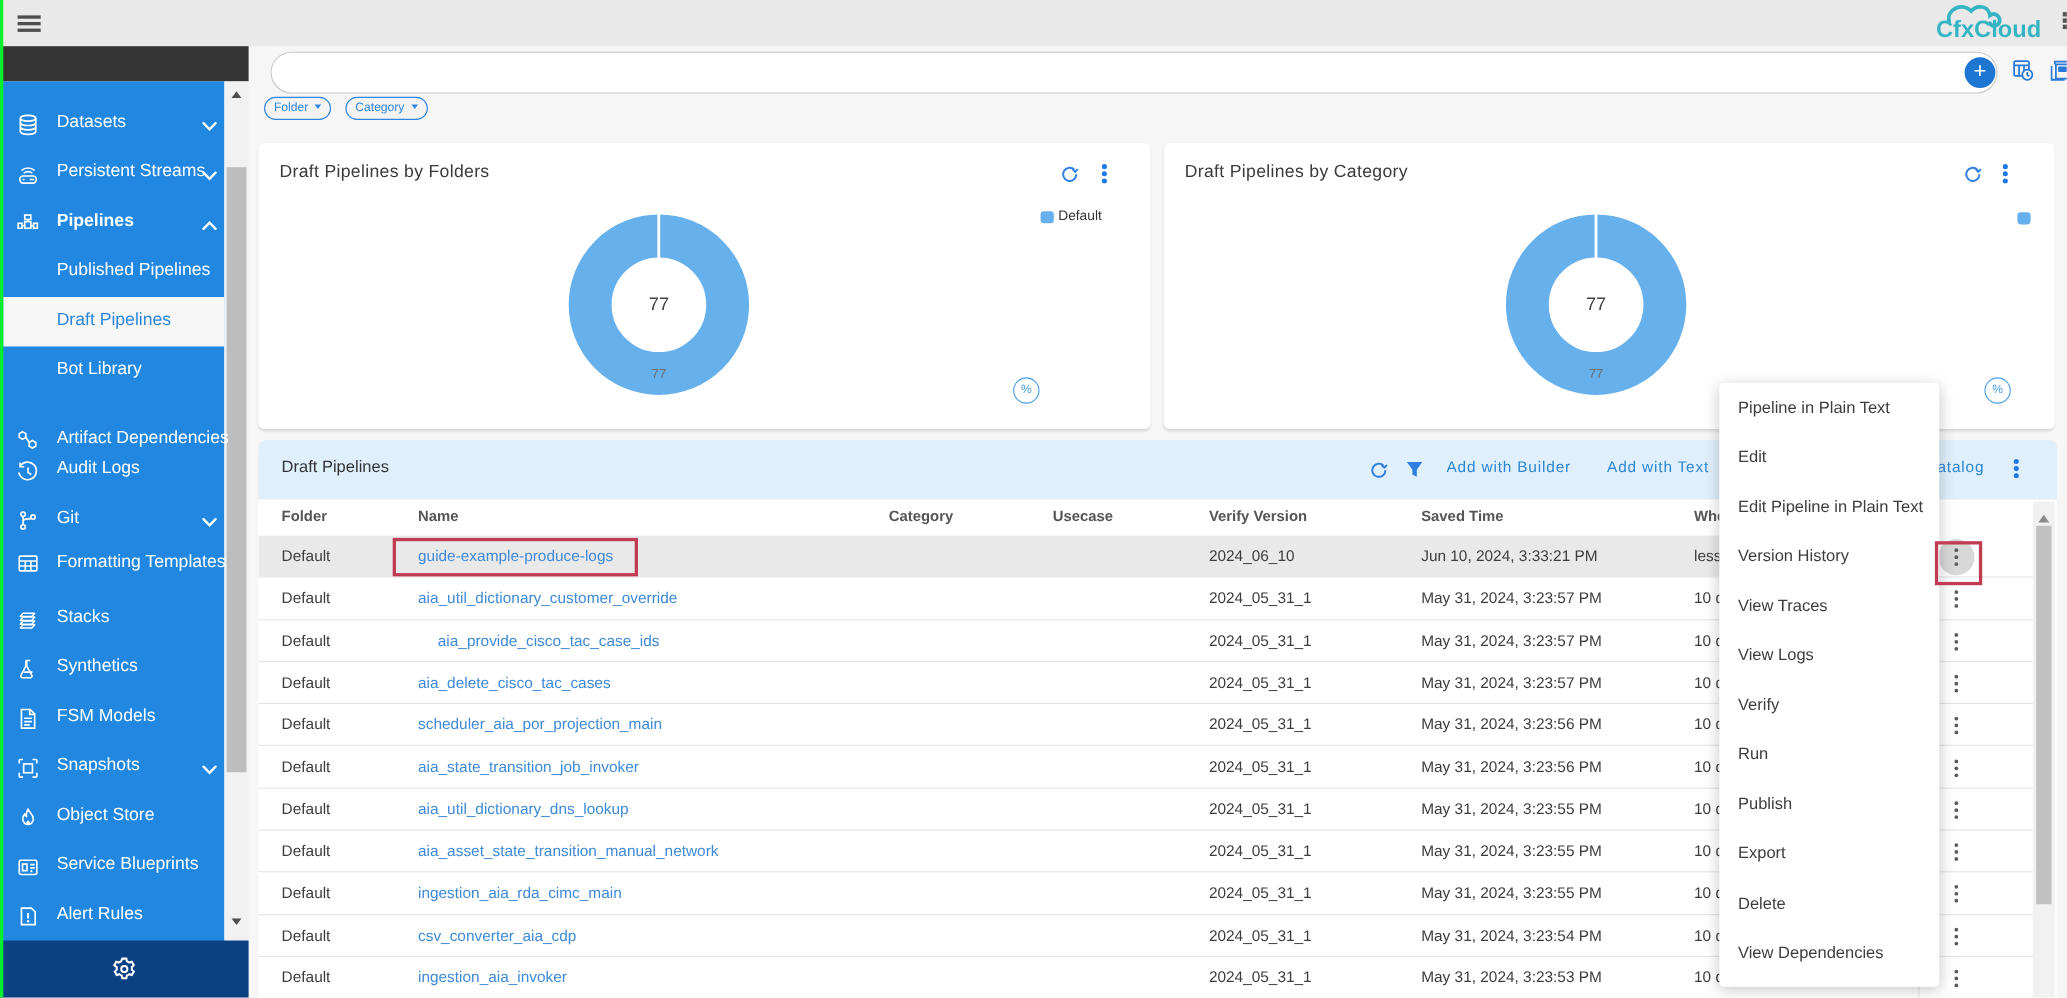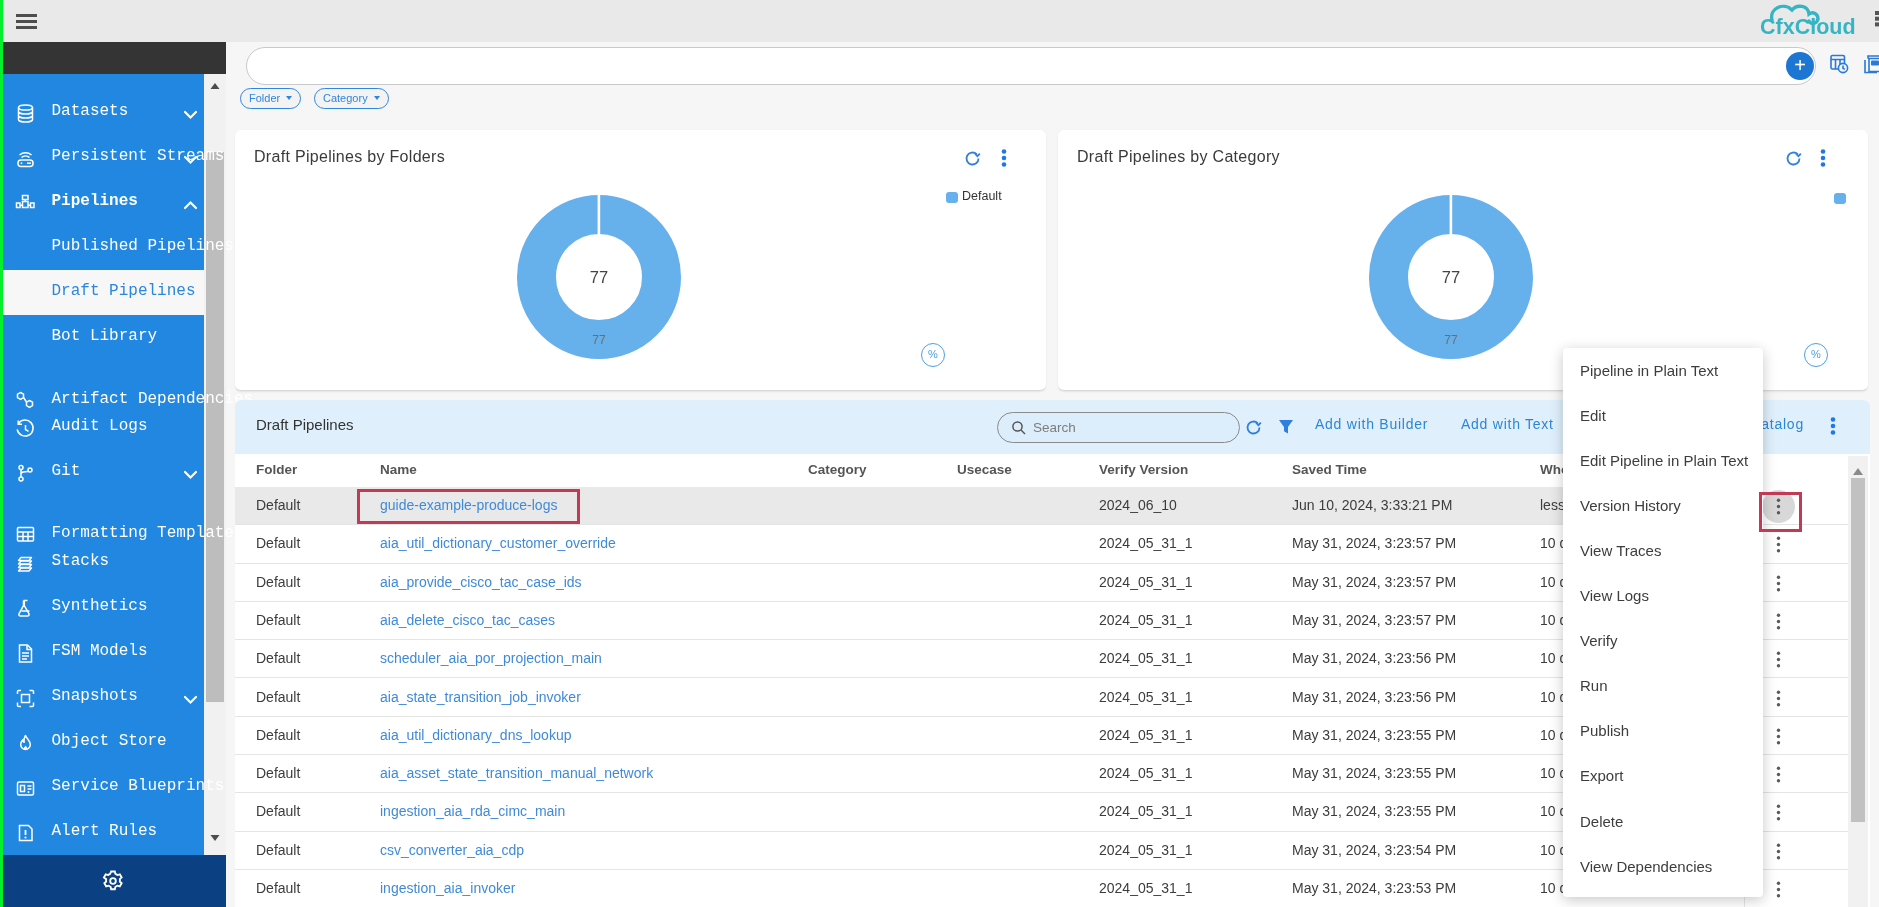--- a/index.html
+++ b/index.html
@@ -10,21 +10,21 @@
 #hamb div { position:absolute; left:16px; width:21px; height:3px; background:#4d4d4d; }
 #tab { left:54px; top:9px; width:220px; height:33px; background:#fbfbfb; border-radius:8px 8px 0 0; }
 #tab span { position:absolute; left:9px; top:8px; font-size:15.5px; color:#76797c; letter-spacing:0.2px; }
 
 #darkblock { left:0; top:42px; width:226px; height:32px; background:#343434; }
 #bluearea { left:0; top:74px; width:204px; height:782px; background:#2187e0; }
 #sbscroll { left:204px; top:74px; width:22px; height:781px; background:#f1f1f1; }
 #sbthumb { left:2px; top:78px; width:18px; height:550px; background:#bdbdbd; }
 #navybar { left:0; top:855px; width:226px; height:52px; background:#0b4183; }
 #greenstrip { left:0; top:0; width:3px; height:907px; background:#04f02c; z-index:50; }
-.mi { position:absolute; left:3px; width:201px; height:45px; color:#fff; font-size:16px;font-family:Liberation Mono, monospace; }
+.mi { position:absolute; left:3px; width:201px; height:45px; color:#fff; font-size:16px; }
 .mi .lbl { position:absolute; left:48.5px; top:12.5px; white-space:nowrap; }
 .mi .ico { position:absolute; left:12px; top:13px; width:21px; height:21px; }
 .mi .chev { position:absolute; left:180px; top:17px; }
 .mi.active { background:#f7f7f7; color:#2b87dd; }
 .mi.bold .lbl { font-weight:bold; }
 
 #searchtop { left:246px; top:47px; width:1570px; height:38px; background:#fff; border:1px solid #c9c9c9; border-radius:19px; }
 #plusbtn { left:1786px; top:52px; width:28px; height:28px; border-radius:50%; background:#1d76d2; color:#fff; font-size:20px; text-align:center; line-height:27px; font-weight:400; }
 .chip { position:absolute; top:88px; height:21px; border:1px solid #2e86e0; border-radius:11px; color:#2e86e0; font-size:11px; line-height:19px; padding:0 8px; background:#f3f3f3; }
 .chip .car { display:inline-block; margin-left:6px; width:0; height:0; border-left:3.5px solid transparent; border-right:3.5px solid transparent; border-top:4.5px solid #2e86e0; vertical-align:2px; }
@@ -144,21 +144,21 @@
       <circle cx="6" cy="4.5" r="2" fill="none" stroke="#fff" stroke-width="1.5"></circle>
       <circle cx="6" cy="16" r="2" fill="none" stroke="#fff" stroke-width="1.5"></circle>
       <circle cx="15" cy="7" r="2" fill="none" stroke="#fff" stroke-width="1.5"></circle>
       <path d="M6 6.5 v7.5 M6 11 c0-3 4-2 7-2.5" fill="none" stroke="#fff" stroke-width="1.5"></path>
     </svg>
     <span class="lbl">Git</span>
     <span class="chev"><svg width="15" height="10" viewBox="0 0 15 10">
         <path d="M2 2 L7.5 7.5 L13 2" fill="none" stroke="#fff" stroke-width="2.2" stroke-linecap="round"></path>
       </svg></span>
   </div>
-<div class="mi" style="top:511px">
+<div class="mi" style="top:489px">
     <svg class="ico" viewBox="0 0 21 21">
       <rect x="2.5" y="3.5" width="16" height="13.5" rx="1" fill="none" stroke="#fff" stroke-width="1.5"></rect>
       <path d="M2.5 8 h16 M8 8 v9 M13 8 v9 M2.5 12.5 h16" fill="none" stroke="#fff" stroke-width="1.5"></path>
     </svg>
     <span class="lbl">Formatting Templates</span>
   </div>
 <div class="mi" style="top:539.5px">
     <svg class="ico" viewBox="0 0 21 21">
       <path d="M6 4.5 h10.5 l-2.5 3 H3.5 Z" fill="none" stroke="#fff" stroke-width="1.4" stroke-linejoin="round"></path>
       <path d="M6 8 h10.5 l-2.5 3 H3.5 Z" fill="none" stroke="#fff" stroke-width="1.4" stroke-linejoin="round"></path>
@@ -276,27 +276,20 @@
 <rect x="88.6" y="7" width="2.6" height="41" fill="#fff"></rect>
 </svg>
 <span class="abs" style="left:363px;top:138px;width:60px;text-align:center;font-size:16.5px;color:#444">77</span>
 <span class="abs" style="left:363px;top:203px;width:60px;text-align:center;font-size:12px;color:#6e6e6e">77</span>
 <span class="abs" style="left:776px;top:63px;width:12px;height:11px;background:#66b0ee;border-radius:3px"></span>
 <div class="pctbtn" style="left:746px;top:213px">%</div>
 </div>
 <div id="tablecard" class="abs">
 <div id="ttoolbar">
 <span class="abs" style="left:21px;top:16px;font-size:15px;color:#333">Draft Pipelines</span>
-<span class="abs" style="left:762px;top:12px;width:243px;height:31px;background:#dceefb;border:1.5px solid #8a8a8a;border-radius:16px">
-<svg class="abs" style="left:13px;top:7px" width="16" height="16" viewBox="0 0 16 16">
-          <circle cx="6.5" cy="6.5" r="4.6" fill="none" stroke="#555" stroke-width="1.5"></circle>
-          <path d="M10 10 L14 14" stroke="#555" stroke-width="1.5"></path>
-        </svg>
-<span class="abs" style="left:35px;top:7px;font-size:13.5px;color:#7d7d7d">Search</span>
-</span>
 <span class="abs" style="left:1010px;top:19px"><svg width="17" height="17" viewBox="0 0 17 17">
           <path d="M14.5 8.5 a6 6 0 1 1 -1.8-4.3" fill="none" stroke="#2e7fe0" stroke-width="1.8"></path>
           <path d="M14.8 1.8 v3.4 h-3.4" fill="none" stroke="#2e7fe0" stroke-width="1.8" transform="rotate(45 13 4)"></path>
         </svg></span>
 <span class="abs" style="left:1043px;top:19px"><svg width="16" height="16" viewBox="0 0 16 16">
           <path d="M1 1 h14 L10 8 v6.5 l-4-2.2 V8 Z" fill="#2e7fe0"></path>
         </svg></span>
 <span class="abs" style="left:1080px;top:16px;font-size:14px;color:#2d86d4;letter-spacing:0.75px">Add with Builder</span>
 <span class="abs" style="left:1226px;top:16px;font-size:14px;color:#2d86d4;letter-spacing:0.75px">Add with Text</span>
 <span class="abs" style="left:1448px;top:16px;font-size:14px;color:#2d86d4;letter-spacing:0.75px">Add from Catalog</span>
@@ -341,21 +334,21 @@
       <span class="abs" style="left:1541px;top:11px"><svg width="5" height="17" viewBox="0 0 5 17">
           <g fill="#5a5a5a">
             <circle cx="2.5" cy="2.2" r="1.7"></circle>
             <circle cx="2.5" cy="8.5" r="1.7"></circle>
             <circle cx="2.5" cy="14.8" r="1.7"></circle>
           </g>
         </svg></span>
     </div>
     <div class="trow" style="top:163.6px;width:1613px;">
 <span style="left:21px">Default</span>
-<span style="left:145px"><a>aia_provide_cisco_tac_case_ids</a></span>
+<span style="left:163px"><a>aia_provide_cisco_tac_case_ids</a></span>
 <span style="left:864px">2024_05_31_1</span>
 <span style="left:1057px">May 31, 2024, 3:23:57 PM</span>
 <span style="left:1305px">10 d</span>
       <span class="abs" style="left:1541px;top:11px"><svg width="5" height="17" viewBox="0 0 5 17">
           <g fill="#5a5a5a">
             <circle cx="2.5" cy="2.2" r="1.7"></circle>
             <circle cx="2.5" cy="8.5" r="1.7"></circle>
             <circle cx="2.5" cy="14.8" r="1.7"></circle>
           </g>
         </svg></span>

